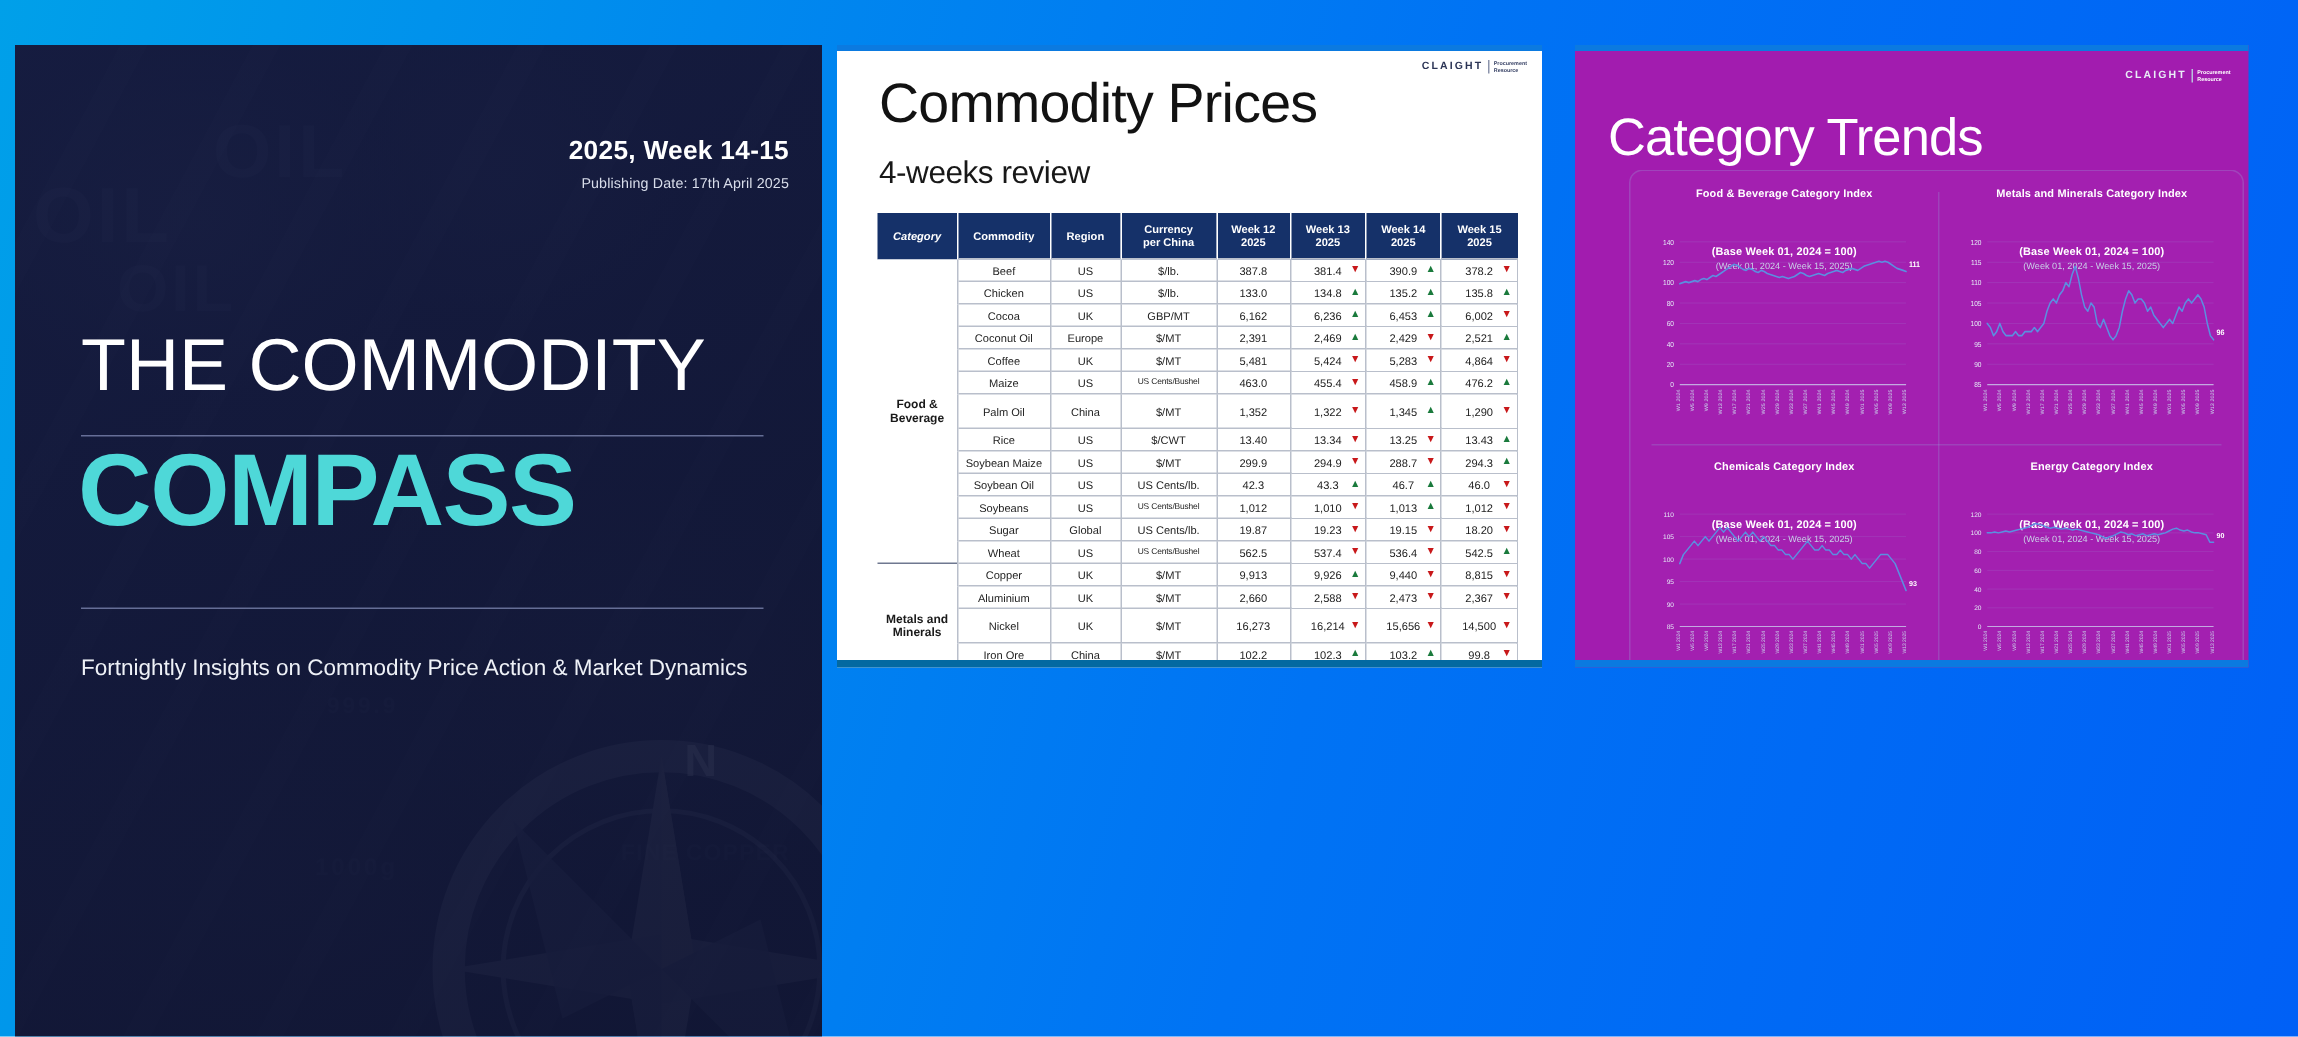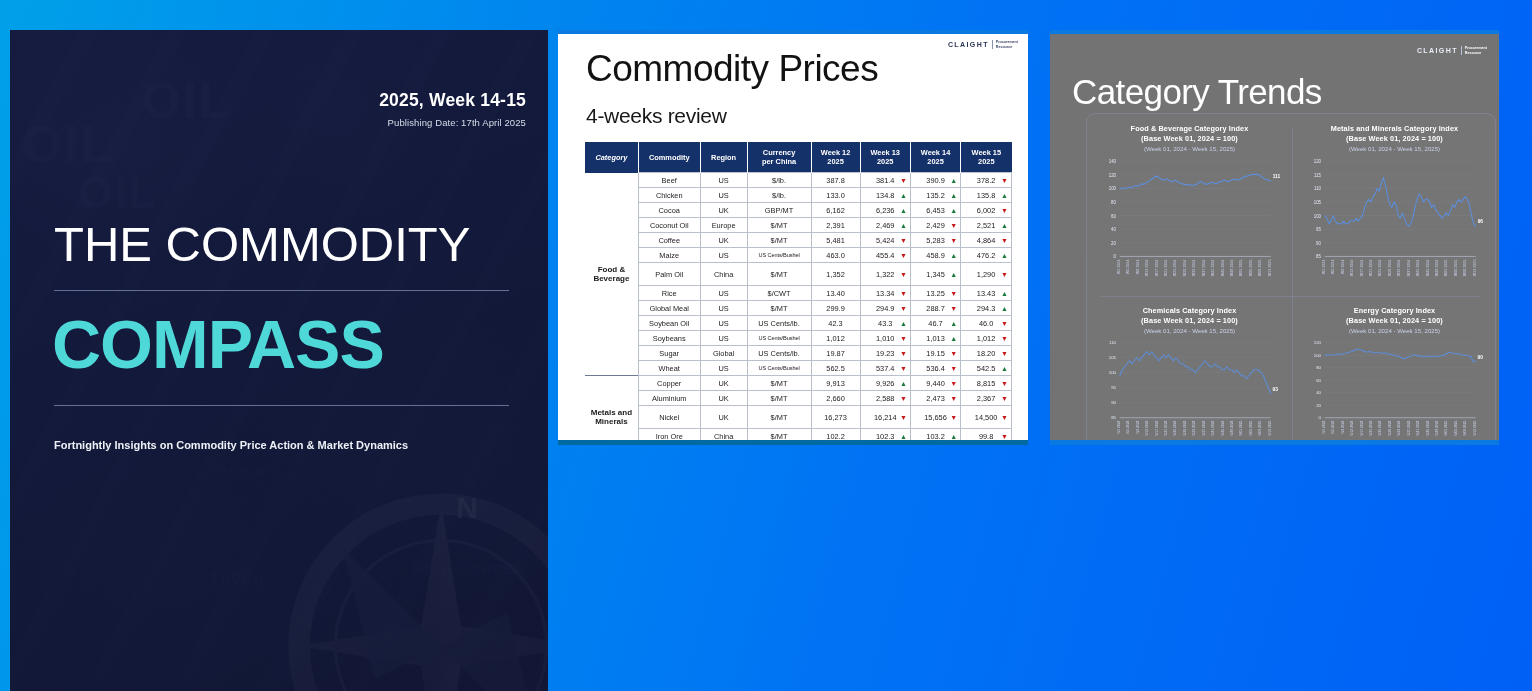--- a/index.html
+++ b/index.html
@@ -79,27 +79,27 @@
     color: #ffffff; font-size: 49px; font-weight: 400; letter-spacing: 0px;
     line-height: 1;
   }
   .cover-rule {
     position: absolute; left: 44px; width: 455px; height: 1px;
     background: rgba(170,180,225,.55);
   }
   #rule-top { top: 260px; }
   #rule-bot { top: 375px; }
   #cover-title2 {
-    position: absolute; left: 42px; top: 280px;
+    position: absolute; left: 42px; top: 263px;
     color: #4ed8d8; font-size: 68px; font-weight: 800; letter-spacing: -1px;
     line-height: 1;
   }
   #cover-sub {
     position: absolute; left: 44px; top: 400px; width: 450px;
-    color: #eef1f7; font-size: 11px; line-height: 31px; font-weight: 700;
+    color: #eef1f7; font-size: 15px; line-height: 31px; font-weight: 400;
   }
 
   
   #slide-prices {
     position: absolute; left: 558px; top: 30px;
     width: 470px; height: 415px;
     background: #ffffff;
     overflow: hidden;
     border-top: 4px solid #0b7ae0;
     border-bottom: 5px solid #0369a1;
@@ -166,21 +166,21 @@
   td.unit-small { font-size: 5.6px; letter-spacing: -.1px; }
   td.val { position: relative; padding-right: 13px; }
   .arrow { position: absolute; right: 3px; top: 50%; transform: translateY(-50%); font-size: 7px; line-height: 1; }
   .arrow.up   { color: #1a7a3c; }
   .arrow.down { color: #c8181a; }
 
   
   #slide-trends {
     position: absolute; left: 1050px; top: 30px;
     width: 449px; height: 415px;
-    background: #737373;
+    background: #a21caf;
     overflow: hidden;
     border-top: 4px solid #0b7ae0;
     border-bottom: 5px solid #0b7ae0;
   }
   #trends-title {
     position: absolute; left: 22px; top: 38px;
     color: #ffffff; font-size: 35px; font-weight: 400; letter-spacing: -.6px;
   }
   #trends-logo { position: absolute; right: 12px; top: 12px; display: flex; align-items: center; gap: 3px; }
 
@@ -201,21 +201,21 @@
     height: 1px; background: rgba(150,165,215,.26);
   }
   .chart-cell { position: absolute; width: 205px; height: 182px; }
   .cell-tl { left: 0;   top: 0; }
   .cell-tr { left: 205px; top: 0; }
   .cell-bl { left: 0;   top: 182px; height: 158px; }
   .cell-br { left: 205px; top: 182px; height: 158px; }
 
   .chart-head { text-align: center; padding-top: 10px; }
   .ch-t1 { color: #ffffff; font-size: 7.3px; font-weight: 700; letter-spacing: .1px; line-height: 10px;}
-  .ch-t2 { color: #ffffff; font-size: 7.3px; font-weight: 700; letter-spacing: .1px; line-height: 10px;}
+  .ch-t2 { color: #ffffff; font-size: 7.3px; font-weight: 700; letter-spacing: .1px; line-height: 10px; margin-top: 29px;}
   .ch-t3 { color: #c9d1e8; font-size: 6.1px; font-weight: 400; line-height: 9px; }
 
   .plot-wrap { position: absolute; left: 8px; right: 6px; top: 42px; bottom: 4px; }
   .plot-svg { width: 100%; height: 100%; display: block; }
   .ytick { fill: #e3e8f5; font-size: 4.6px; font-family: "Liberation Sans", sans-serif; }
   .xtick { fill: #c9d2ea; font-size: 3.5px; font-family: "Liberation Sans", sans-serif; }
   .endlabel { fill: #ffffff; font-size: 5px; font-family: "Liberation Sans", sans-serif; font-weight:600;}
   .gridline { stroke: rgba(160,175,225,.20); stroke-width: .5; }
   .axisline { stroke: rgba(205,215,240,.75); stroke-width: .7; }
   .series { fill: none; stroke: #5b8fe0; stroke-width: 1.05; stroke-linejoin: round; stroke-linecap: round; }
@@ -385,21 +385,21 @@
           <td>Rice</td>
           <td>US</td>
           <td>$/CWT</td>
           <td>13.40</td>
           <td class="val"><span>13.34</span><span class="arrow down">▼</span></td>
           <td class="val"><span>13.25</span><span class="arrow down">▼</span></td>
           <td class="val"><span>13.43</span><span class="arrow up">▲</span></td>
         </tr>
         <tr>
           <td class="cat-blank">&nbsp;</td>
-          <td>Global Meal</td>
+          <td>Soybean Maize</td>
           <td>US</td>
           <td>$/MT</td>
           <td>299.9</td>
           <td class="val"><span>294.9</span><span class="arrow down">▼</span></td>
           <td class="val"><span>288.7</span><span class="arrow down">▼</span></td>
           <td class="val"><span>294.3</span><span class="arrow up">▲</span></td>
         </tr>
         <tr>
           <td class="cat-blank">&nbsp;</td>
           <td>Soybean Oil</td>

